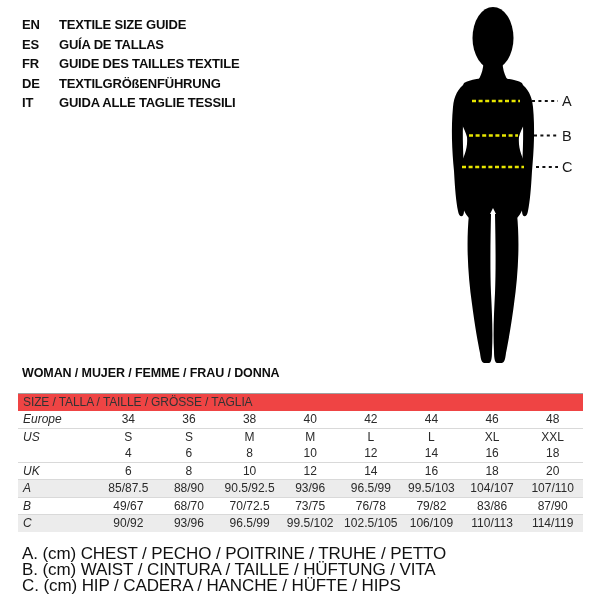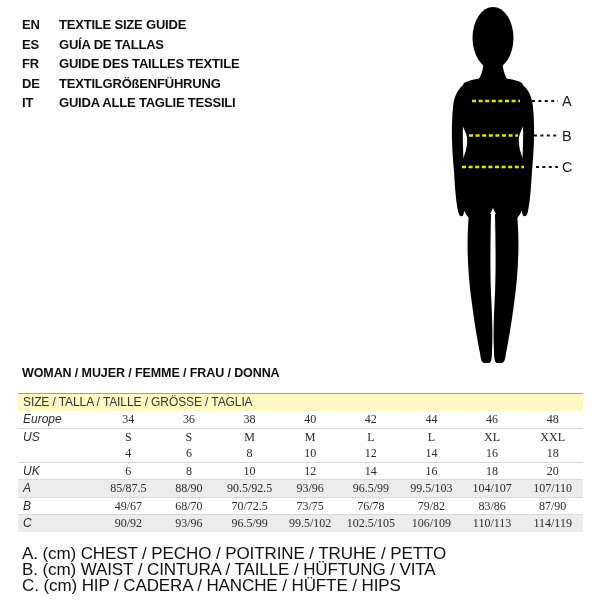--- a/index.html
+++ b/index.html
@@ -20,28 +20,28 @@
   .figure-wrap{position:absolute;left:420px;top:0;width:170px;height:375px;}
   .figure-wrap svg{display:block;}
   .measure-label{font-size:14.5px;fill:#1a1a1a;font-family:"Liberation Sans",sans-serif;}
 
   
   .section-title{position:absolute;left:22px;top:366px;font-size:12.5px;font-weight:bold;letter-spacing:-0.1px;text-align:center;}
 
   
   .size-table{position:absolute;left:18px;top:393px;width:565px;font-size:12px;color:#2a2a2a;}
   .t-header{
-    background:#fef9c3;color:#333;height:17px;line-height:17px;
+    background:#ef4444;color:#333;height:17px;line-height:17px;
     padding-left:5px;border-top:1px solid #a0a0a0;letter-spacing:-0.1px;
   }
   .t-row{display:grid;grid-template-columns:80px repeat(8,1fr);height:16.5px;line-height:16.5px;align-items:center;}
   .t-row.sep{border-top:1px solid #d9d9d9;}
   .t-row.alt{background:#ececec;}
   .t-label{padding-left:5px;text-align:left;font-style:italic;}
-  .t-cell{text-align:center;font-family:Liberation Serif, serif;}
+  .t-cell{text-align:center;}
 
   
   .legend{position:absolute;left:22px;top:546px;font-size:17px;line-height:15.8px;color:#111;letter-spacing:-0.1px;}
   .legend div{white-space:nowrap;}
 </style>
 </head>
 <body>
 
 <div class="canvas">
 

